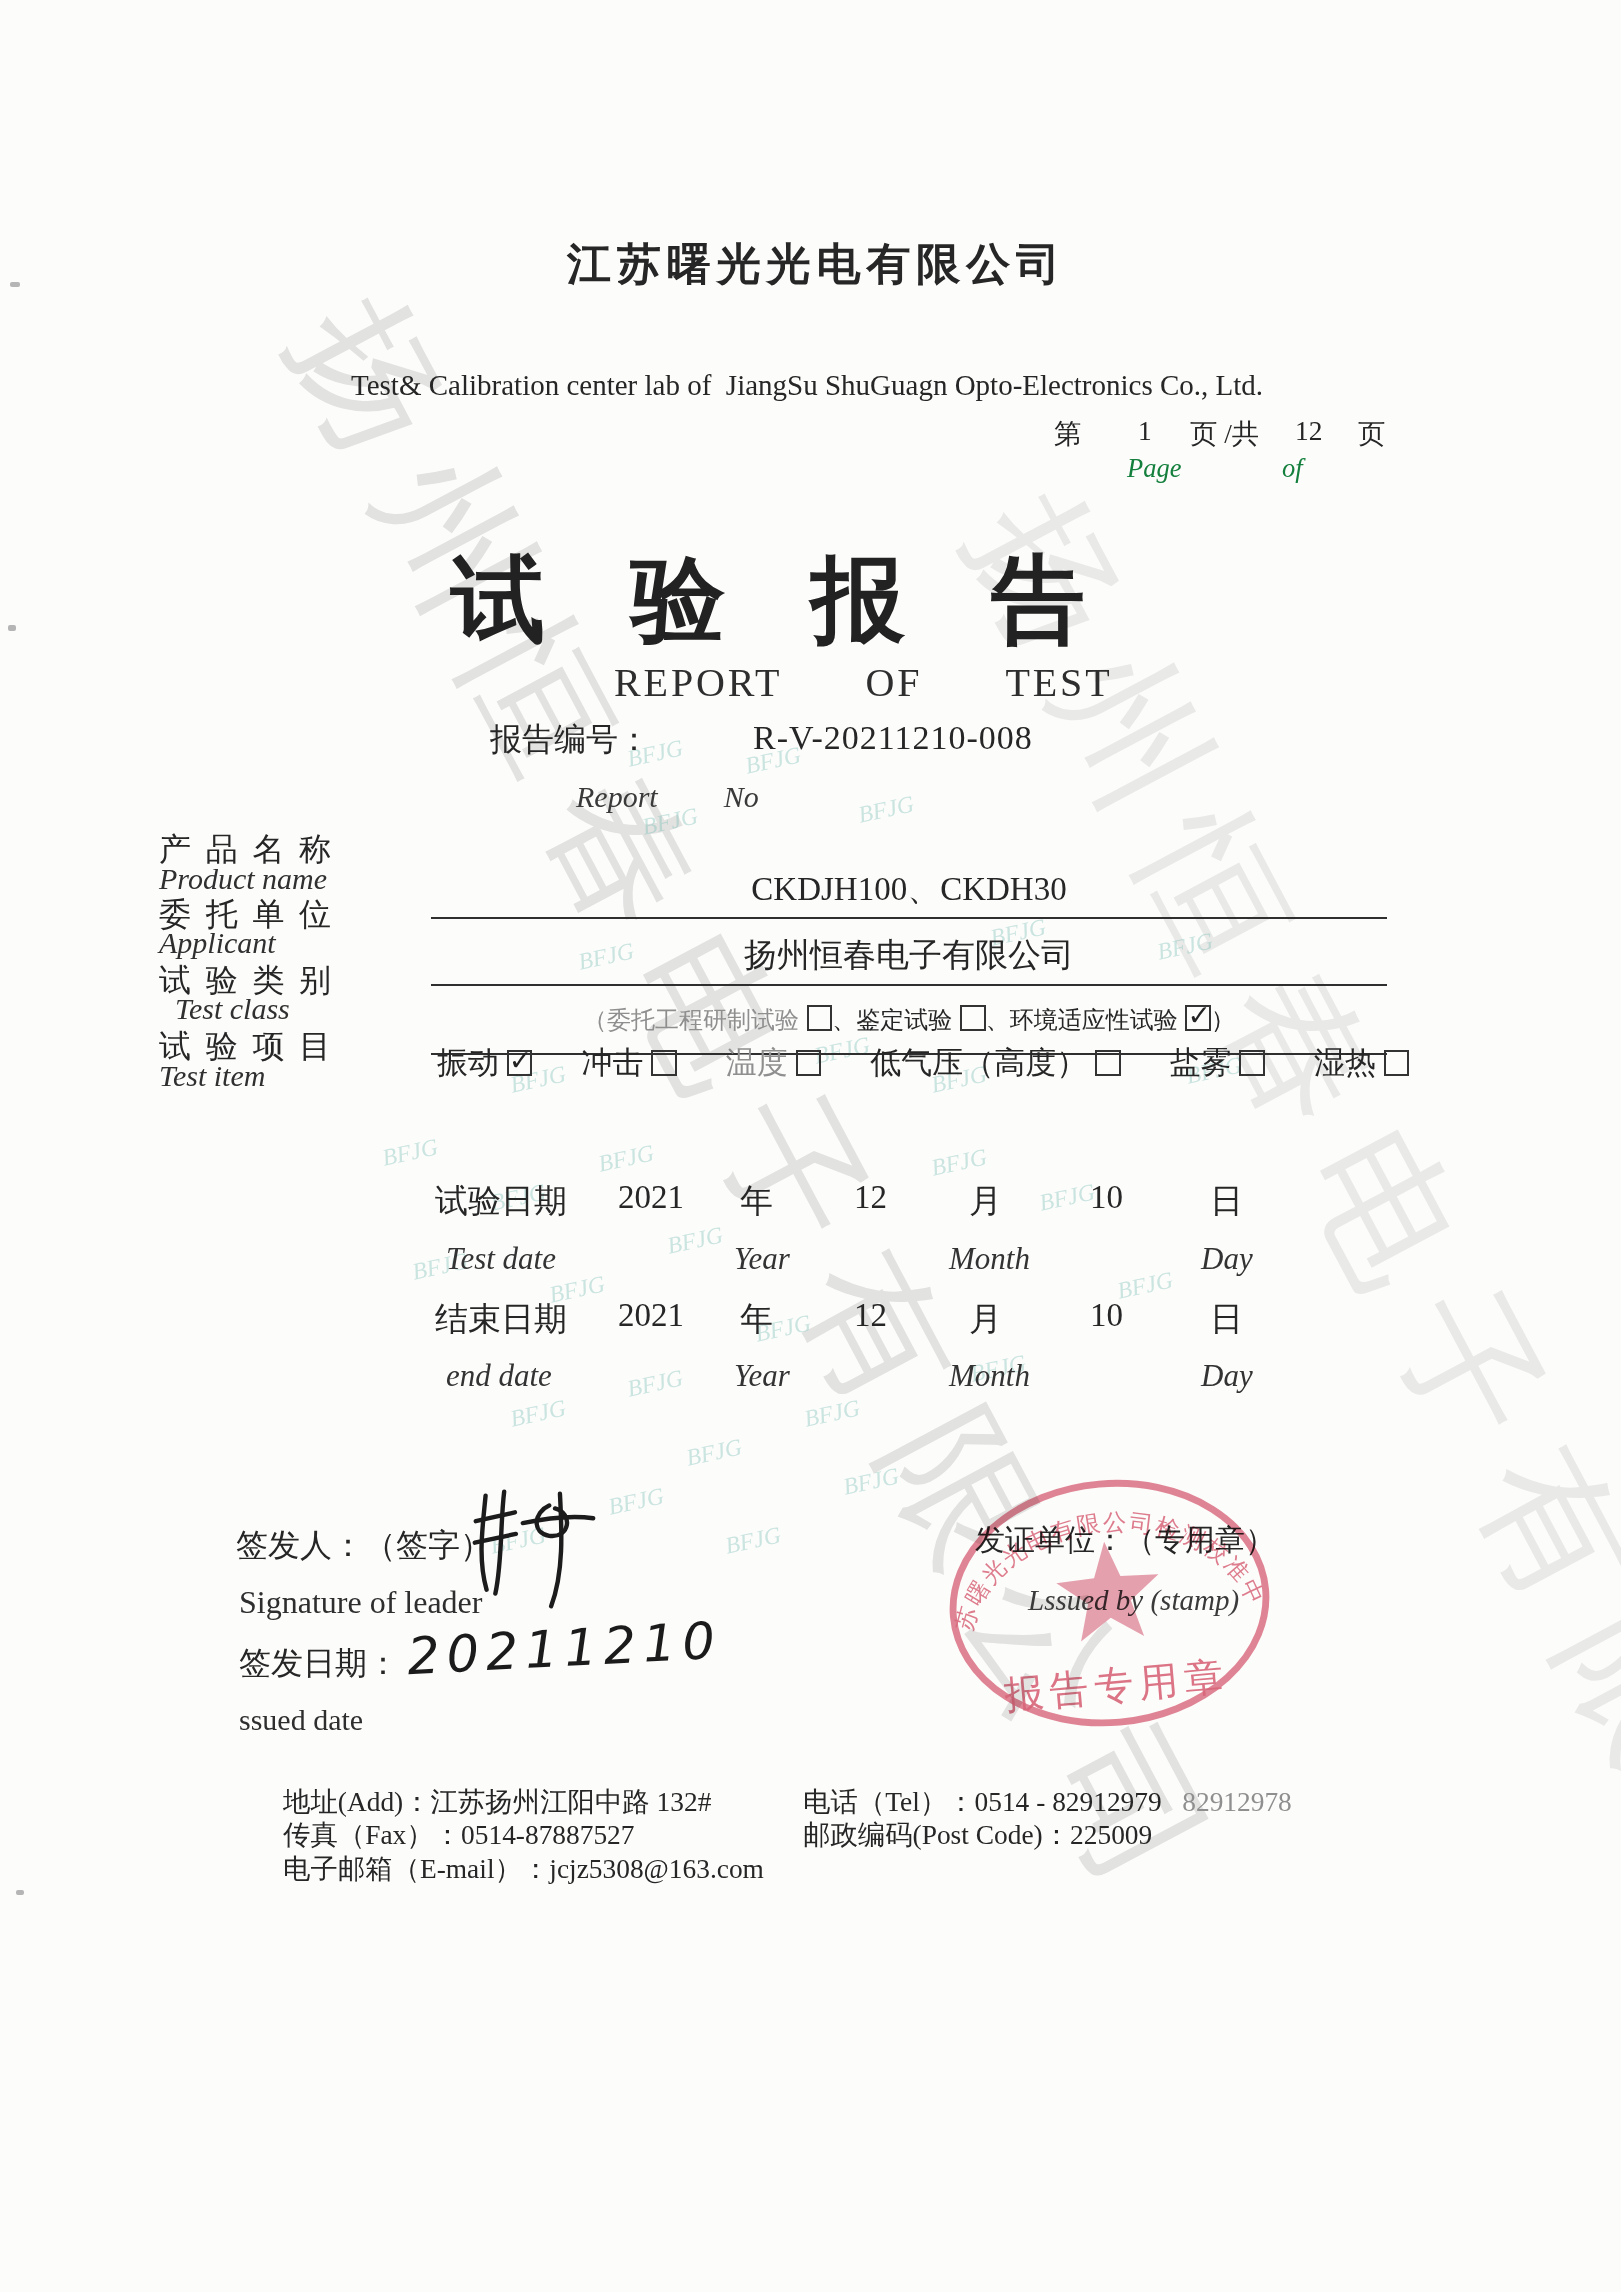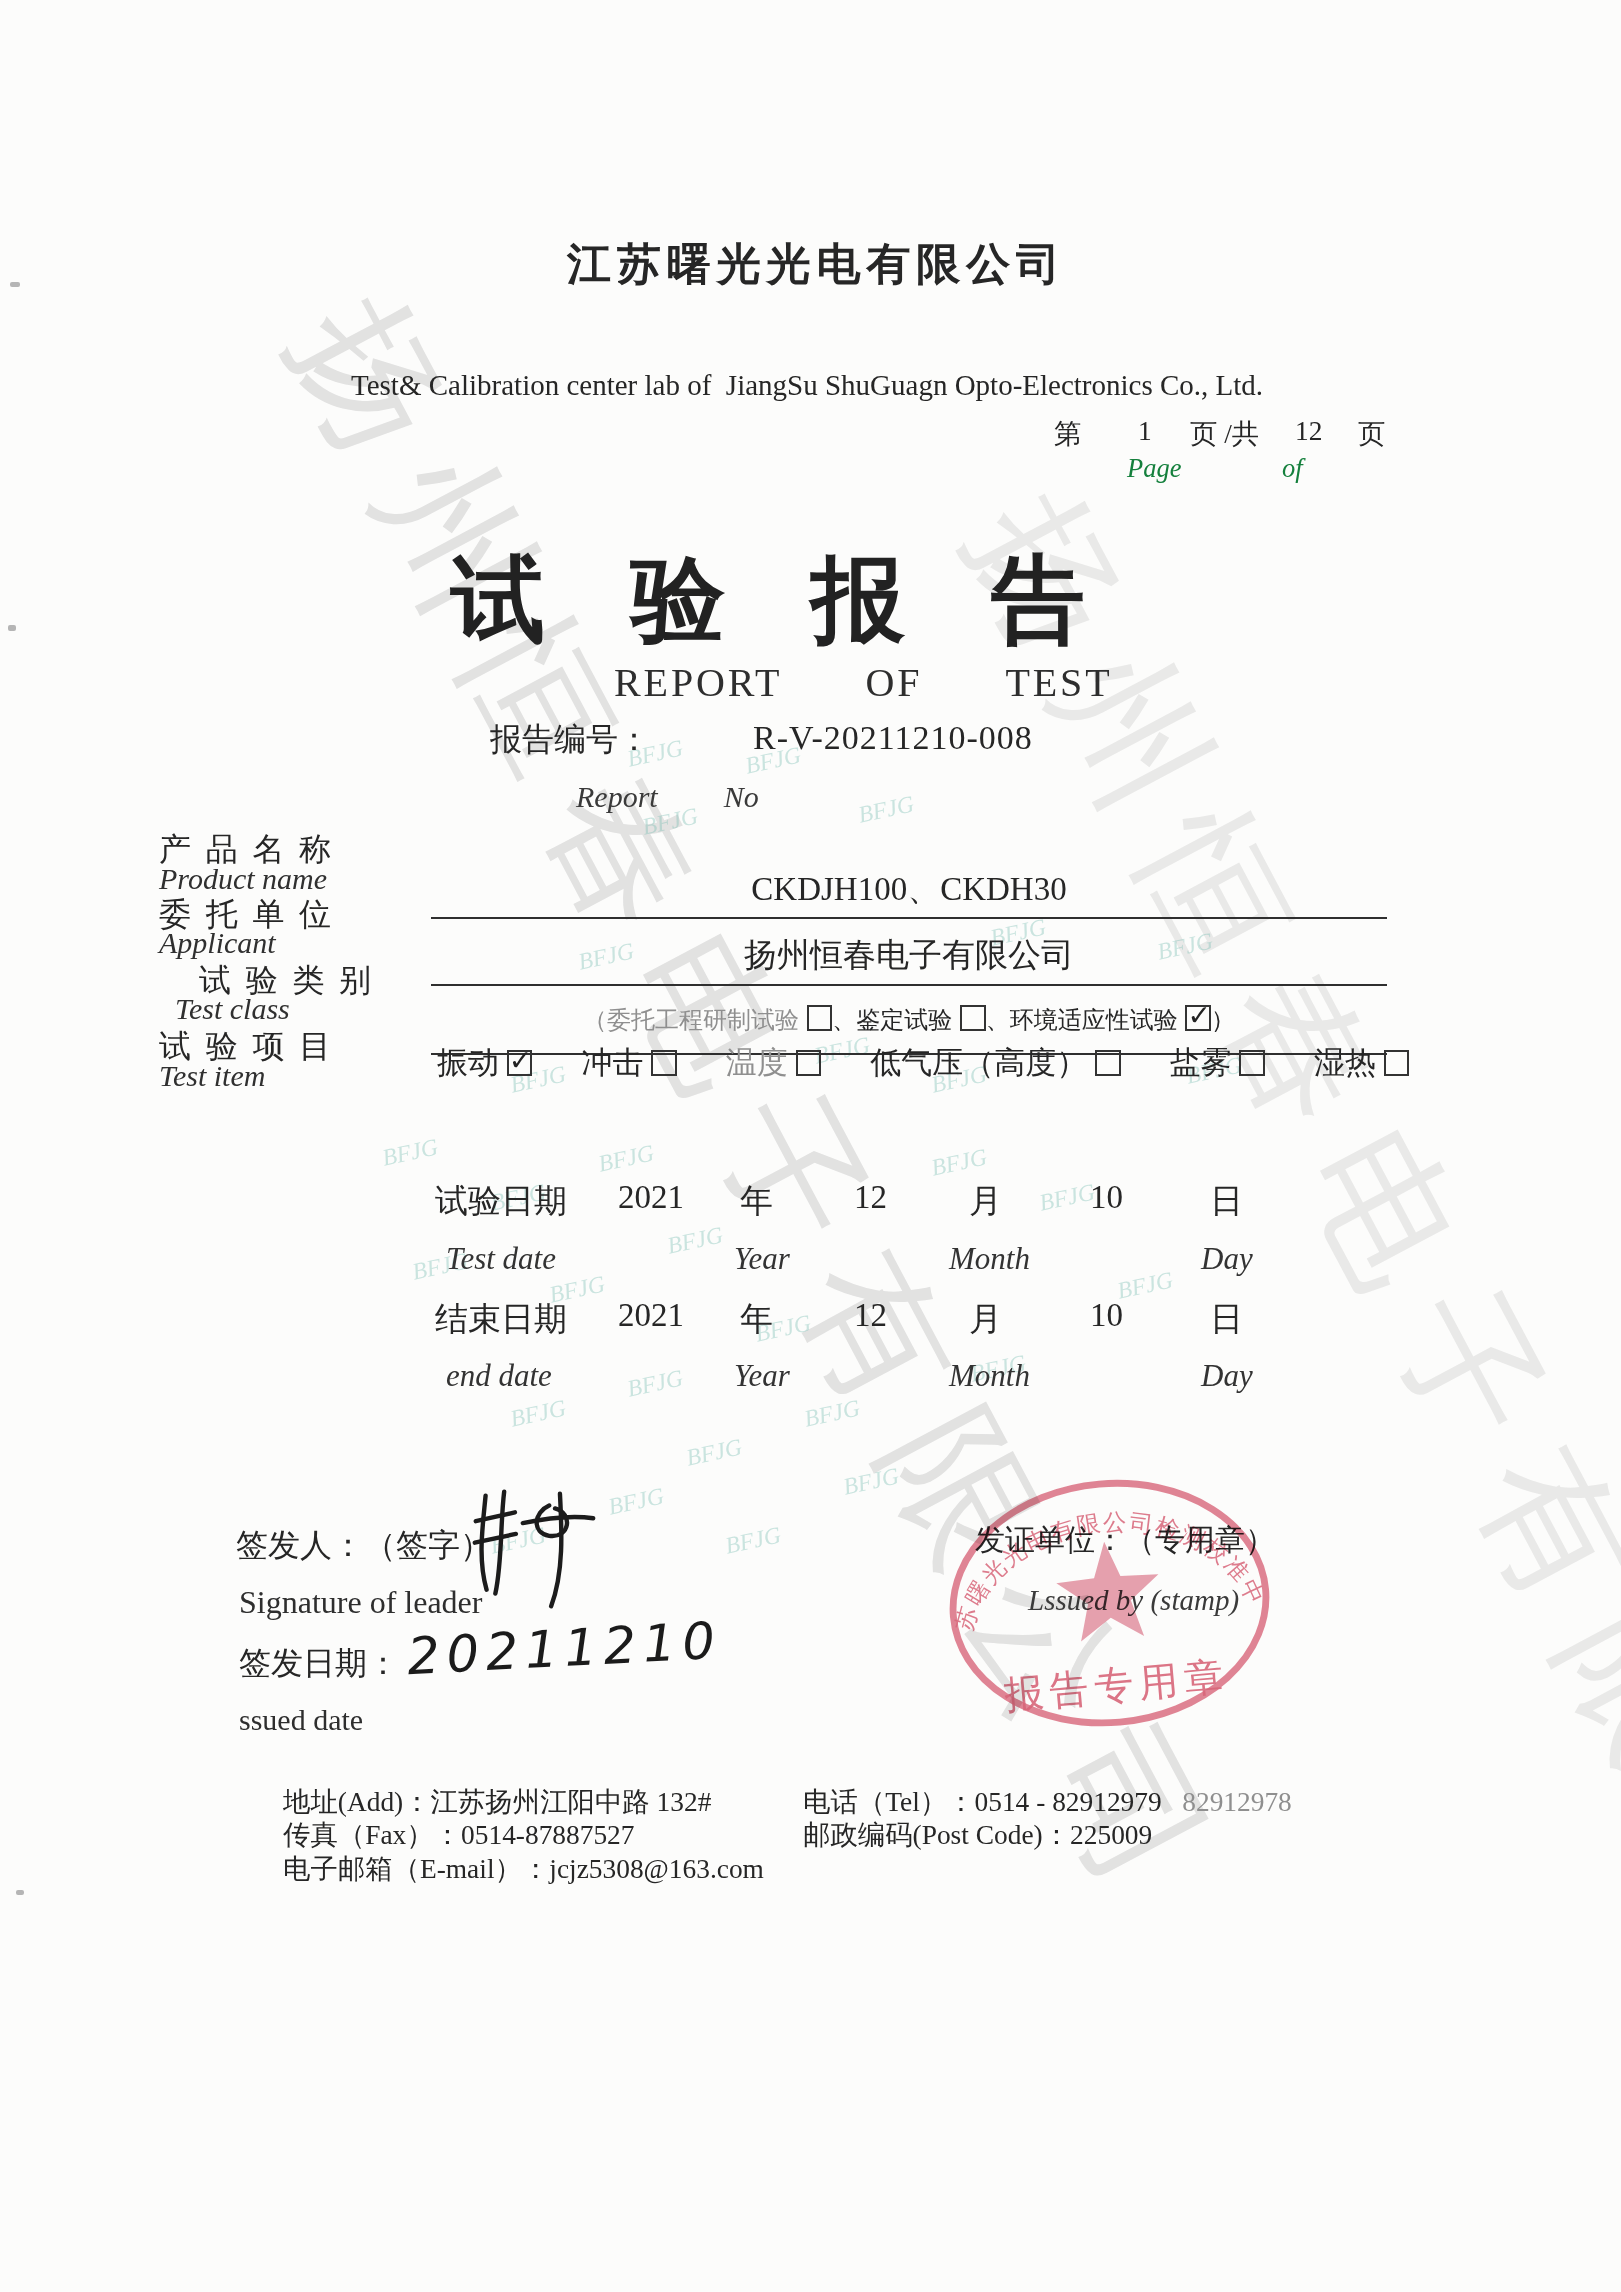--- a/index.html
+++ b/index.html
@@ -145,21 +145,21 @@
     <div class="abs title-en">REPORT  OF  TEST</div>
 
     <div class="abs rn-label">报告编号：</div>
     <div class="abs rn-value">R-V-20211210-008</div>
     <div class="abs rn-en">Report  No</div>
 
     <div class="abs flabel-cn" style="top:828px;">产品名称</div>
     <div class="abs flabel-en" style="top:862px;">Product name</div>
     <div class="abs flabel-cn" style="top:893px;">委托单位</div>
     <div class="abs flabel-en" style="top:926px;">Applicant</div>
-    <div class="abs flabel-cn" style="top:959px;margin-left:40px;">试验类别</div>
+    <div class="abs flabel-cn" style="top:959px;">试验类别</div>
     <div class="abs flabel-en" style="top:992px;margin-left:16px;">Test class</div>
     <div class="abs flabel-cn" style="top:1025px;">试验项目</div>
     <div class="abs flabel-en" style="top:1059px;">Test item</div>
 
     <div class="abs vrow" style="top:831px;height:50px;">CKDJH100、CKDH30</div>
     <div class="abs vrow" style="top:897px;height:51px;">扬州恒春电子有限公司</div>
     <div class="abs vrow vrow3" style="top:968px;height:49px;" id="test-class-value"><span class="faded">（委托工程研制试验</span><span class="cb"></span><span>、鉴定试验</span><span class="cb"></span><span>、环境适应性试验</span><span class="cb checked"></span><span>）</span></div>
     <div class="abs items-row" style="top:1042px;" id="test-items">
         <span class="item"><span>振动</span><span class="cb checked"></span></span>
         <span class="item"><span>冲击</span><span class="cb"></span></span>

